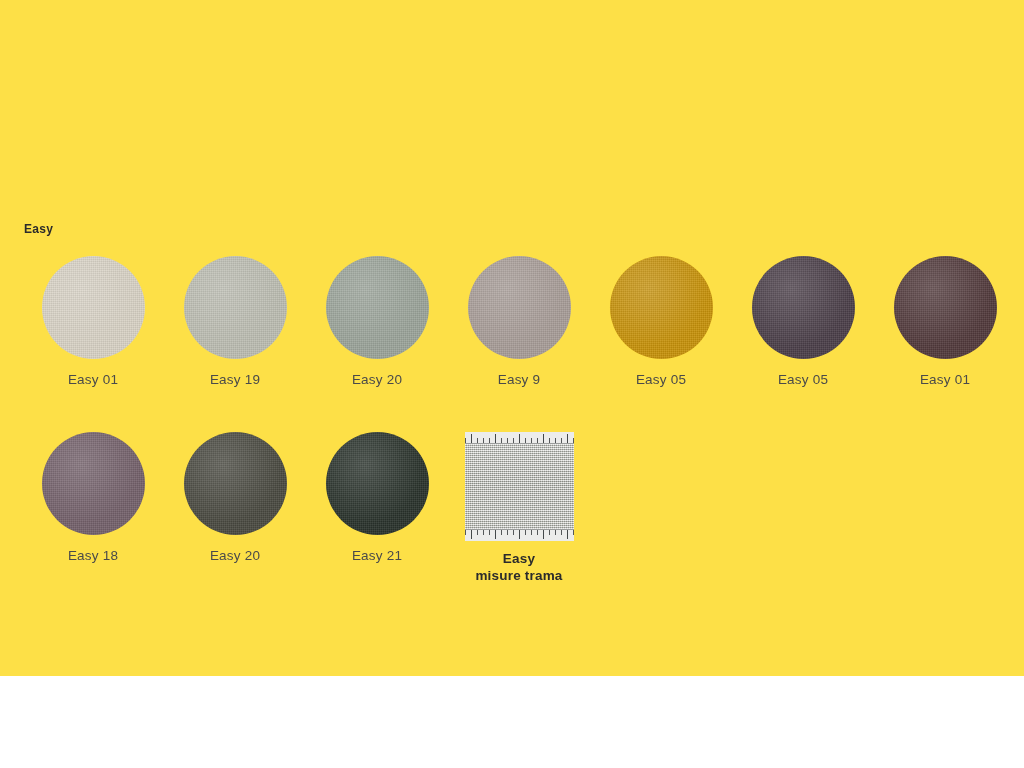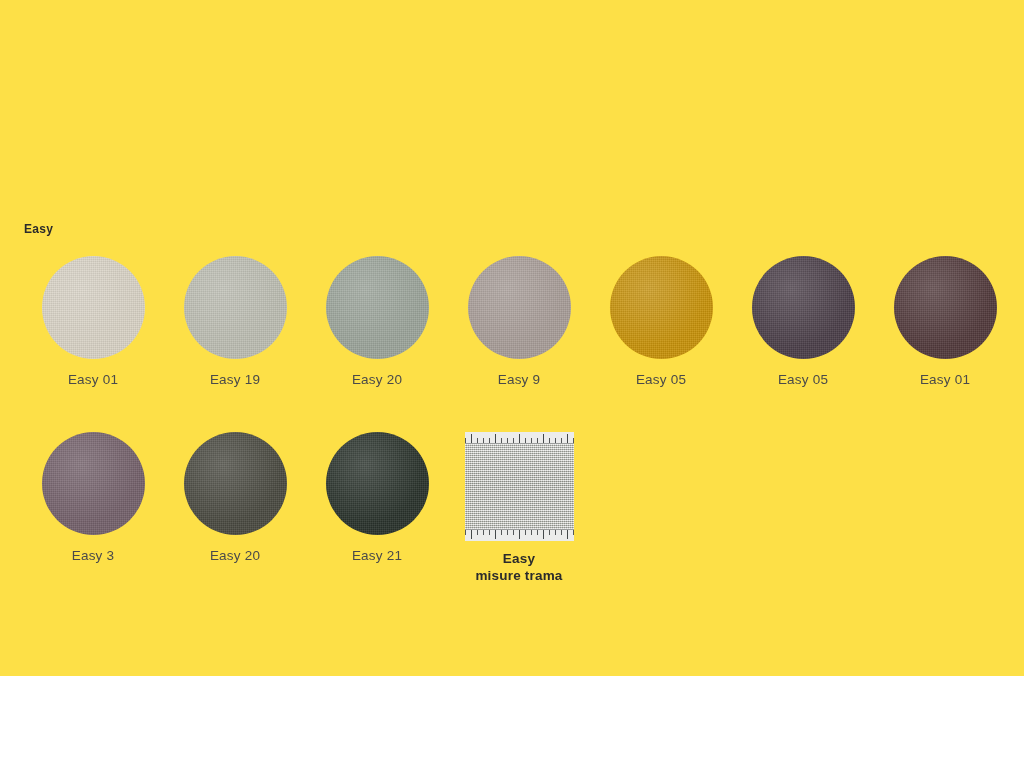--- a/index.html
+++ b/index.html
@@ -181,21 +181,21 @@
         <div class="swatch-disc" style="background-color:#523a3c;"></div>
         <div class="swatch-label">Easy 01</div>
       </div>
 
     </div>
 
     <div class="swatch-row row-2">
 
       <div class="swatch-cell">
         <div class="swatch-disc" style="background-color:#74616b;"></div>
-        <div class="swatch-label">Easy 3</div>
+        <div class="swatch-label">Easy 18</div>
       </div>
 
       <div class="swatch-cell">
         <div class="swatch-disc" style="background-color:#4a4a41;"></div>
         <div class="swatch-label">Easy 20</div>
       </div>
 
       <div class="swatch-cell">
         <div class="swatch-disc" style="background-color:#2a332c;"></div>
         <div class="swatch-label">Easy 21</div>

